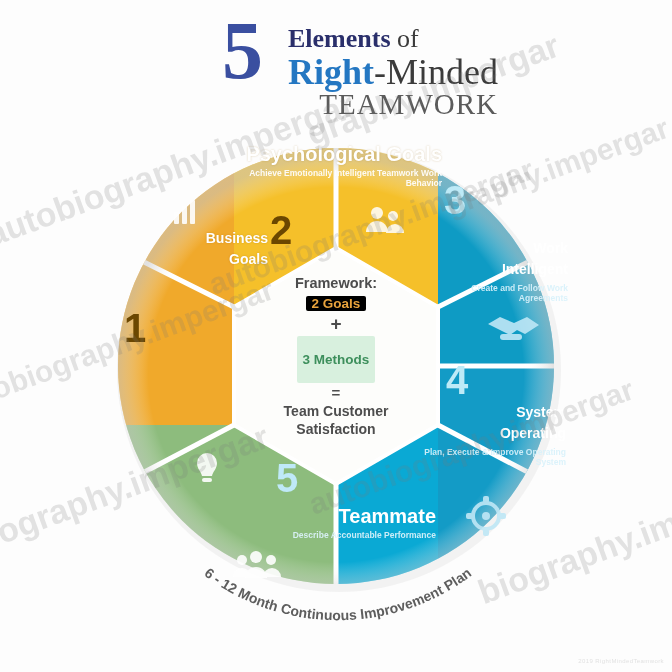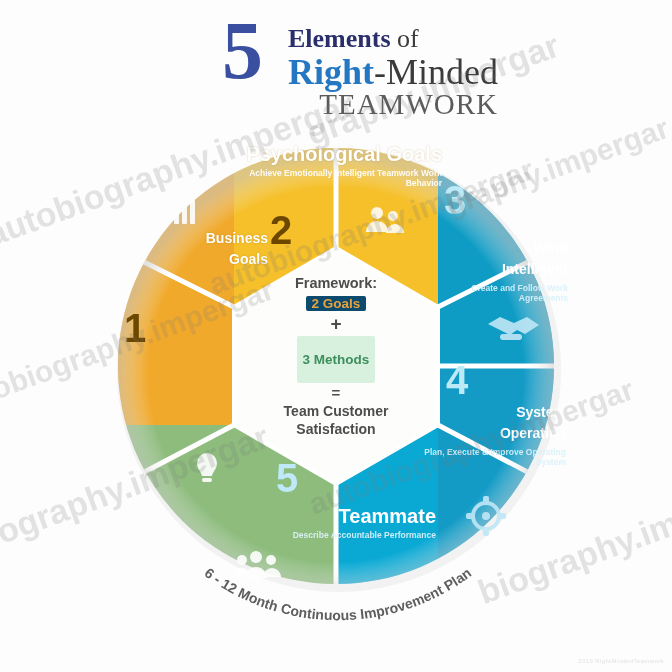--- a/index.html
+++ b/index.html
@@ -102,21 +102,21 @@
   .center-box{
     position:absolute;left:150px;top:146px;width:180px;text-align:center;
     pointer-events:none;
   }
   .c-head{
     font-size:14.5px;font-weight:700;color:#4d4d4d;line-height:18px;
   }
   .c-goals{
     display:inline-block;margin-top:4px;
     font-size:13.5px;font-weight:700;color:#e8a33d;
-    background:#0c4a6e;padding:0 6px;border-radius:2px;
+    background:#000000;padding:0 6px;border-radius:2px;
   }
   .c-plus{font-size:19px;font-weight:700;color:#4d4d4d;line-height:22px;margin-top:1px;}
   .c-methods{
     display:inline-block;margin-top:1px;
     font-size:13.5px;font-weight:700;color:#3d8f5c;
     background:#d8f0de;padding:16px 6px;border-radius:2px;
   }
   .c-eq{font-size:15px;font-weight:700;color:#4d4d4d;line-height:18px;margin-top:1px;}
   .c-result{
     font-size:14px;font-weight:700;color:#4d4d4d;line-height:17px;margin-top:1px;

